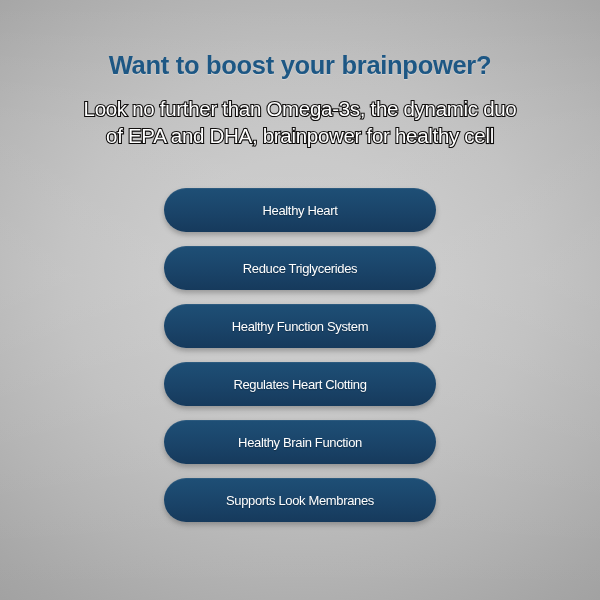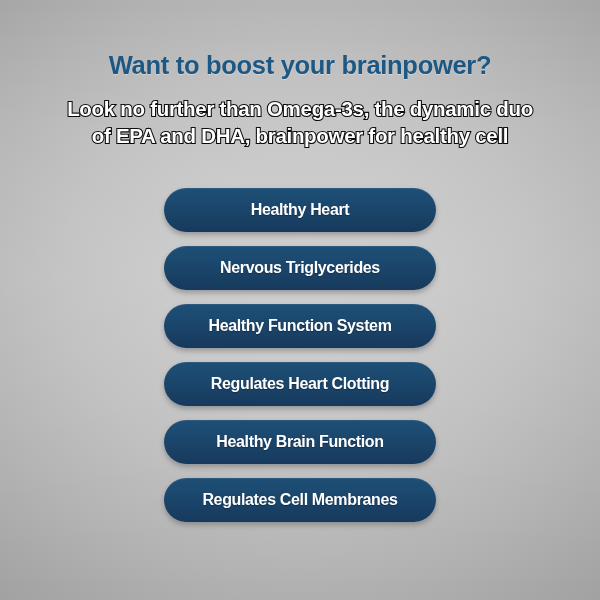--- a/index.html
+++ b/index.html
@@ -67,21 +67,21 @@
 
   
   .subhead {
     position: absolute;
     top: 74px;
     left: 50%;
     transform: translateX(-50%);
     width: 500px;
     text-align: center;
     font-size: 20.5px;
-    font-weight: bold;
+    font-weight: normal;
     line-height: 27px;
     letter-spacing: -0.3px;
     color: #ffffff;
     -webkit-text-stroke: 2.2px #12100f;
     paint-order: stroke fill;
     text-shadow:
        0 1px 0 rgba(0,0,0,0.45);
   }
   .subhead span { display: block; }
 
@@ -105,22 +105,22 @@
       0 3px 5px rgba(60,60,60,0.35),
       inset 0 1px 0 rgba(255,255,255,0.07);
     display: flex;
     align-items: center;
     justify-content: center;
     user-select: none;
   }
 
   .pill-label {
     color: #ffffff;
-    font-size: 16px;
-    font-weight: bold;
+    font-size: 13px;
+    font-weight: normal;
     letter-spacing: -0.35px;
     white-space: nowrap;
     text-shadow: 0 1px 1px rgba(0,0,0,0.30);
     text-align: center;
   }
 </style>
 </head>
 <body>
 
 <div id="infographic">
@@ -133,34 +133,34 @@
       <span>of EPA and DHA, brainpower for healthy cell</span>
     </p>
 
     <div class="pill-list">
 
       <div class="pill">
         <span class="pill-label">Healthy Heart</span>
       </div>
 
       <div class="pill">
-        <span class="pill-label">Nervous Triglycerides</span>
+        <span class="pill-label">Reduce Triglycerides</span>
       </div>
 
       <div class="pill">
         <span class="pill-label">Healthy Function System</span>
       </div>
 
       <div class="pill">
         <span class="pill-label">Regulates Heart Clotting</span>
       </div>
 
       <div class="pill">
         <span class="pill-label">Healthy Brain Function</span>
       </div>
 
       <div class="pill">
-        <span class="pill-label">Regulates Cell Membranes</span>
+        <span class="pill-label">Supports Look Membranes</span>
       </div>
 
     </div>
   </div>
 </div>
 
 </body></html>

